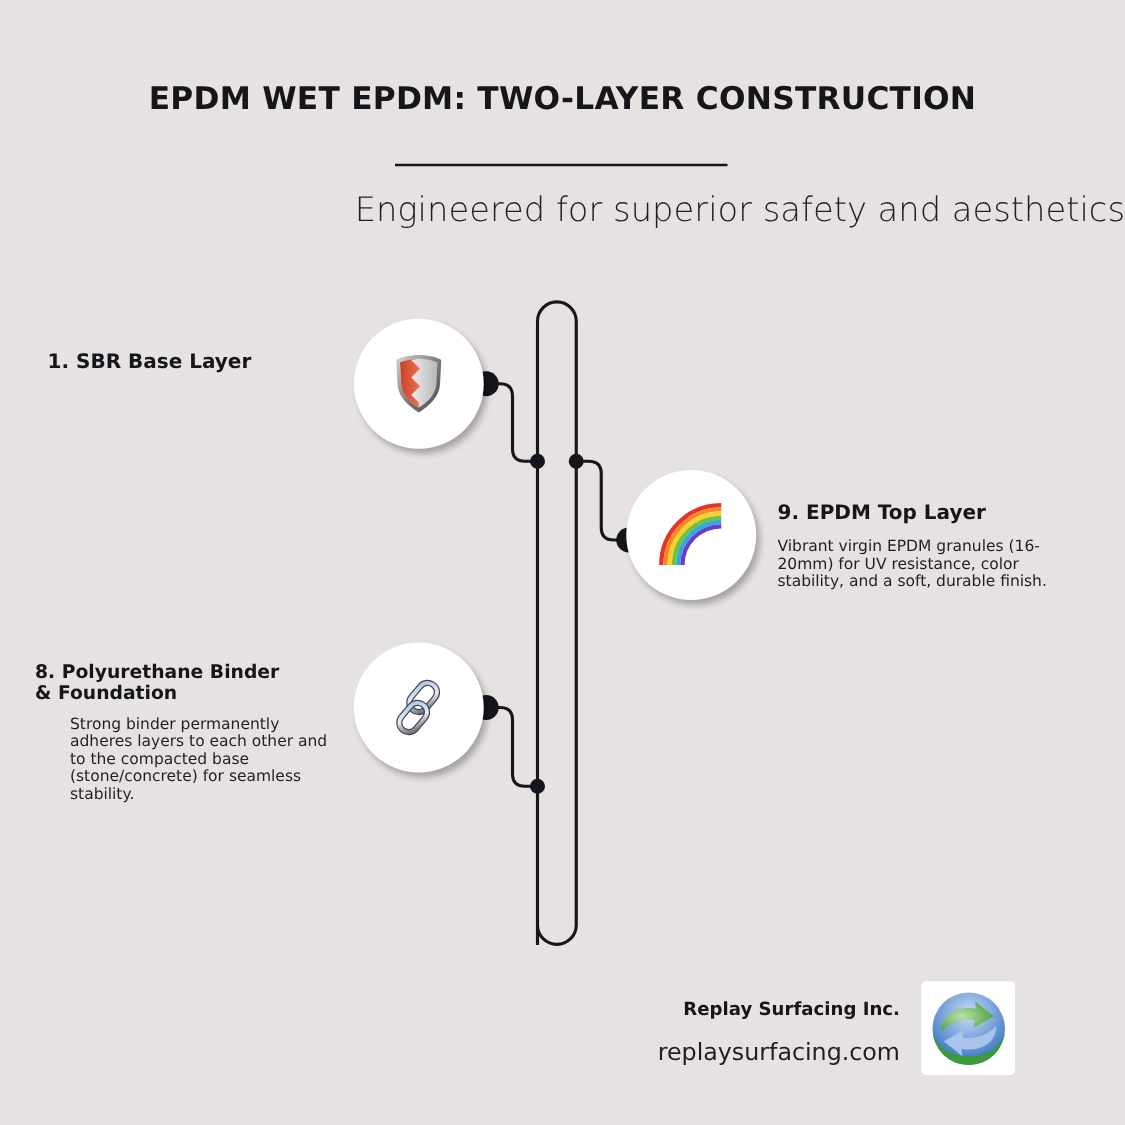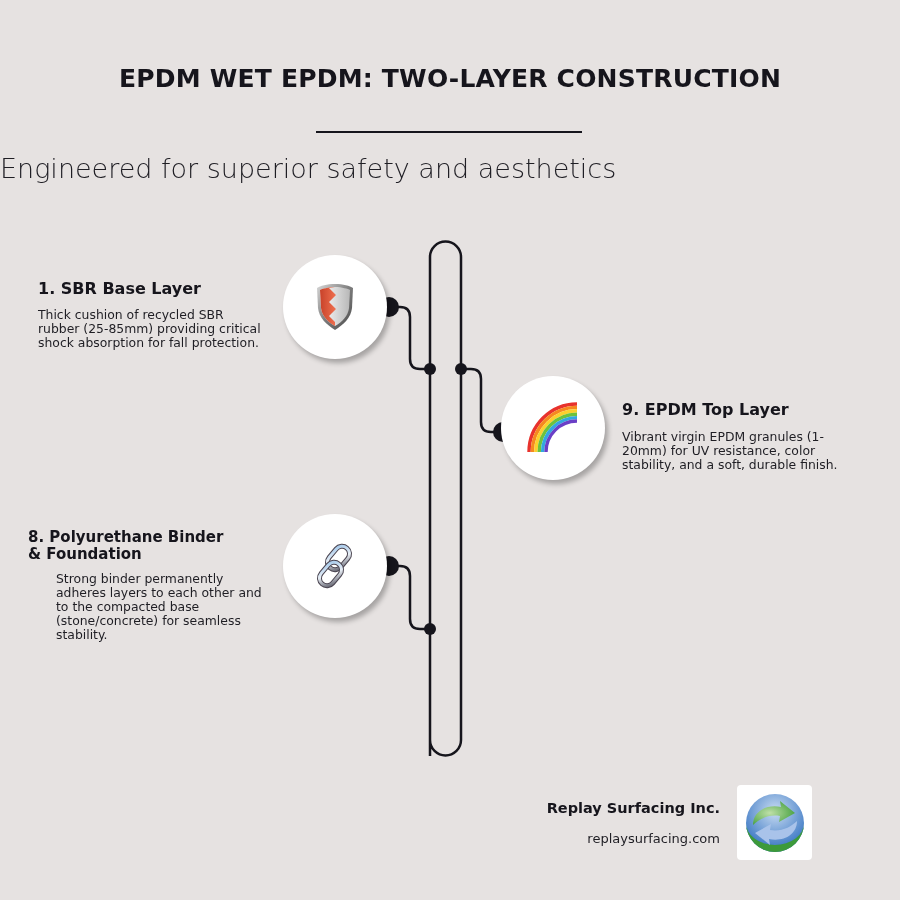--- a/index.html
+++ b/index.html
@@ -19,21 +19,21 @@
     font-size: 25px;
     letter-spacing: 0.2px;
     color: #16151c;
   }
   .rule {
     position: absolute; left: 316px; top: 131px;
     width: 266px; height: 2px; background: #16151c;
   }
   .subtitle {
     position: absolute; left: 0; top: 153px; width: 900px;
-    text-align: left;
+    text-align: right;
     font-family: "DejaVu Sans", sans-serif;
     font-weight: 300;
     font-size: 27px;
     color: #1f1e24;
   }
   .connectors { position: absolute; left: 0; top: 0; }
   .bubble {
     position: absolute;
     width: 104px; height: 104px; border-radius: 50%;
     background: #ffffff;
@@ -61,21 +61,21 @@
   .block.left-align { text-align: left; }
   .brand-name {
     position: absolute; right: 180px; top: 800px;
     font-family: "DejaVu Sans", sans-serif;
     font-weight: bold; font-size: 14.5px; color: #16151c;
     white-space: nowrap;
   }
   .brand-url {
     position: absolute; right: 180px; top: 831px;
     font-family: "DejaVu Sans", sans-serif;
-    font-size: 13px; color: #1f1e24;
+    font-size: 19px; color: #1f1e24;
     text-align: right; white-space: nowrap;
   }
   .logo {
     position: absolute; left: 737px; top: 785px;
     width: 75px; height: 75px; background: #ffffff;
     border-radius: 4px;
     display: flex; align-items: center; justify-content: center;
   }
 </style>
 </head>
@@ -151,28 +151,25 @@
       <rect x="23" y="6" width="15" height="26" rx="7.5" transform="rotate(40 30.5 19)" stroke="#4a4450" stroke-width="5"></rect>
       <rect x="23" y="6" width="15" height="26" rx="7.5" transform="rotate(40 30.5 19)" stroke="url(#chA)" stroke-width="3"></rect>
       <rect x="15" y="22" width="15" height="26" rx="7.5" transform="rotate(40 22.5 35)" stroke="#4a4450" stroke-width="5"></rect>
       <rect x="15" y="22" width="15" height="26" rx="7.5" transform="rotate(40 22.5 35)" stroke="url(#chA)" stroke-width="3"></rect>
     </g>
   </svg>
 </div>
 
 <div class="block right-align" style="right:632px; top:280px; width:230px;">
   <h2>1. SBR Base Layer</h2>
-  <p style="margin-top:10px;">
-    <span>Thick cushion of recycled SBR rubber (25-85mm) providing critical shock absorption for fall protection.</span>
-  </p>
 </div>
 
 <div class="block left-align" style="left:622px; top:401px; width:220px;">
   <h2>9. EPDM Top Layer</h2>
-  <p style="margin-top:11px;">Vibrant virgin EPDM granules (1-20mm) for UV resistance, color stability, and a soft, durable finish.</p>
+  <p style="margin-top:11px;">Vibrant virgin EPDM granules (16-20mm) for UV resistance, color stability, and a soft, durable finish.</p>
 </div>
 
 <div class="block right-align" style="right:632px; top:529px; width:240px;">
   <h2 style="font-size:15px; line-height:17px;">
     <span>8. Polyurethane Binder</span><br>
     <span>&amp; Foundation</span>
   </h2>
   <p style="margin-top:9px; margin-left:28px;">Strong binder permanently adheres layers to each other and to the compacted base (stone/concrete) for seamless stability.</p>
 </div>
 

